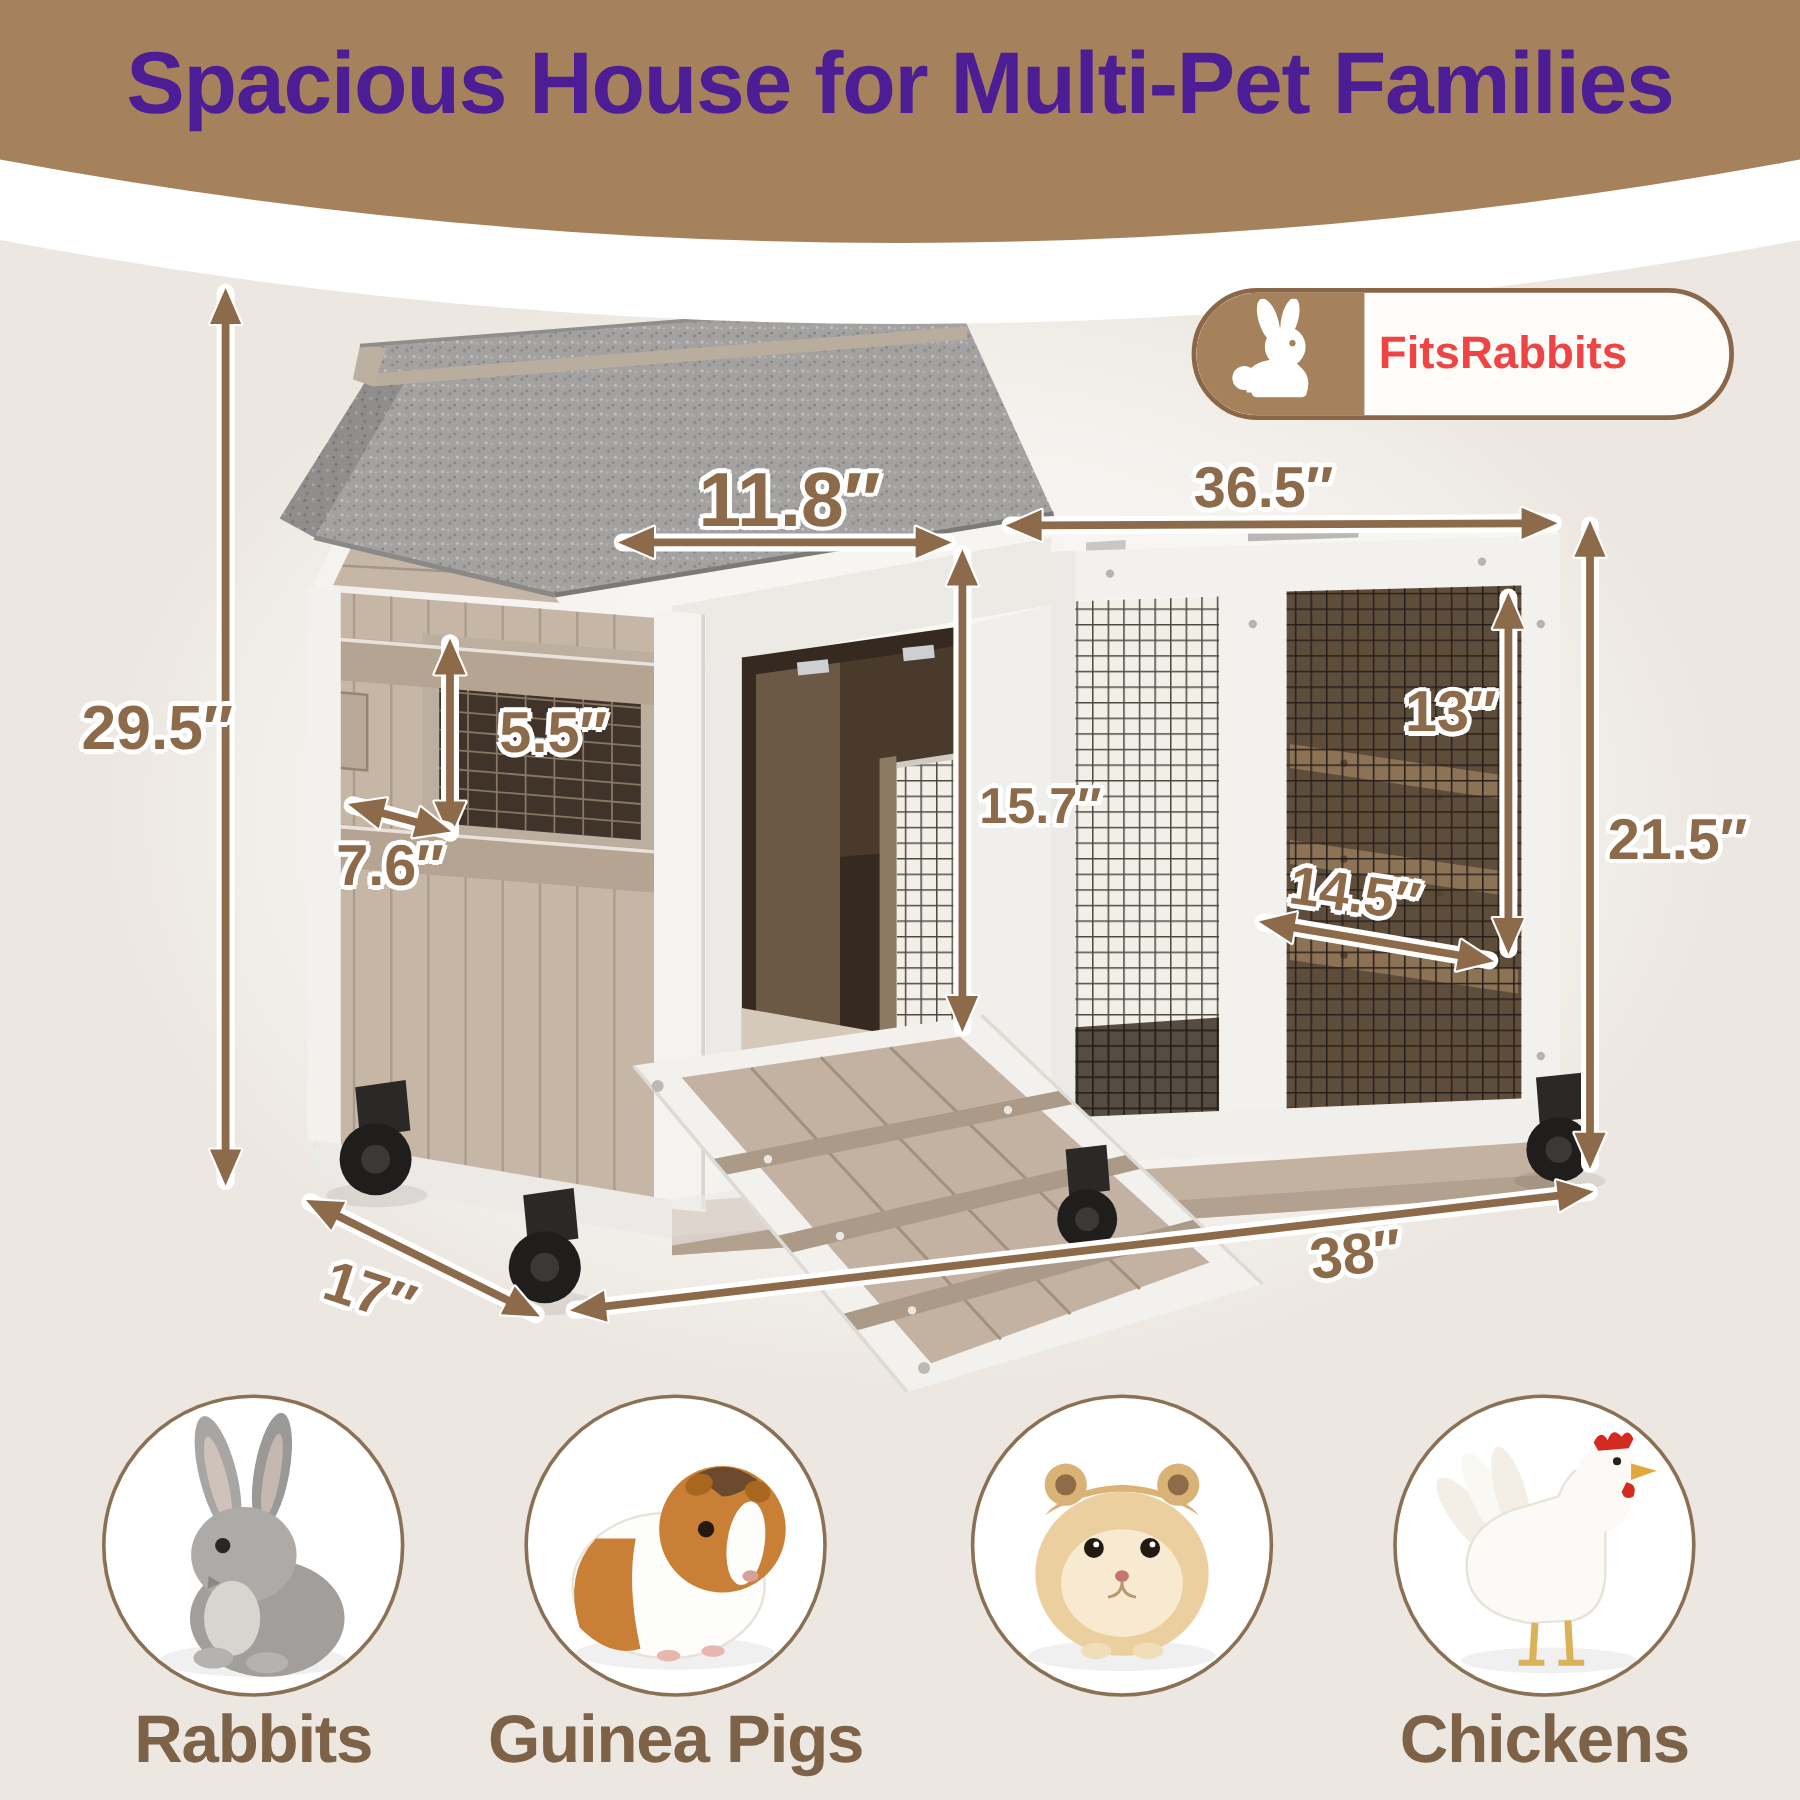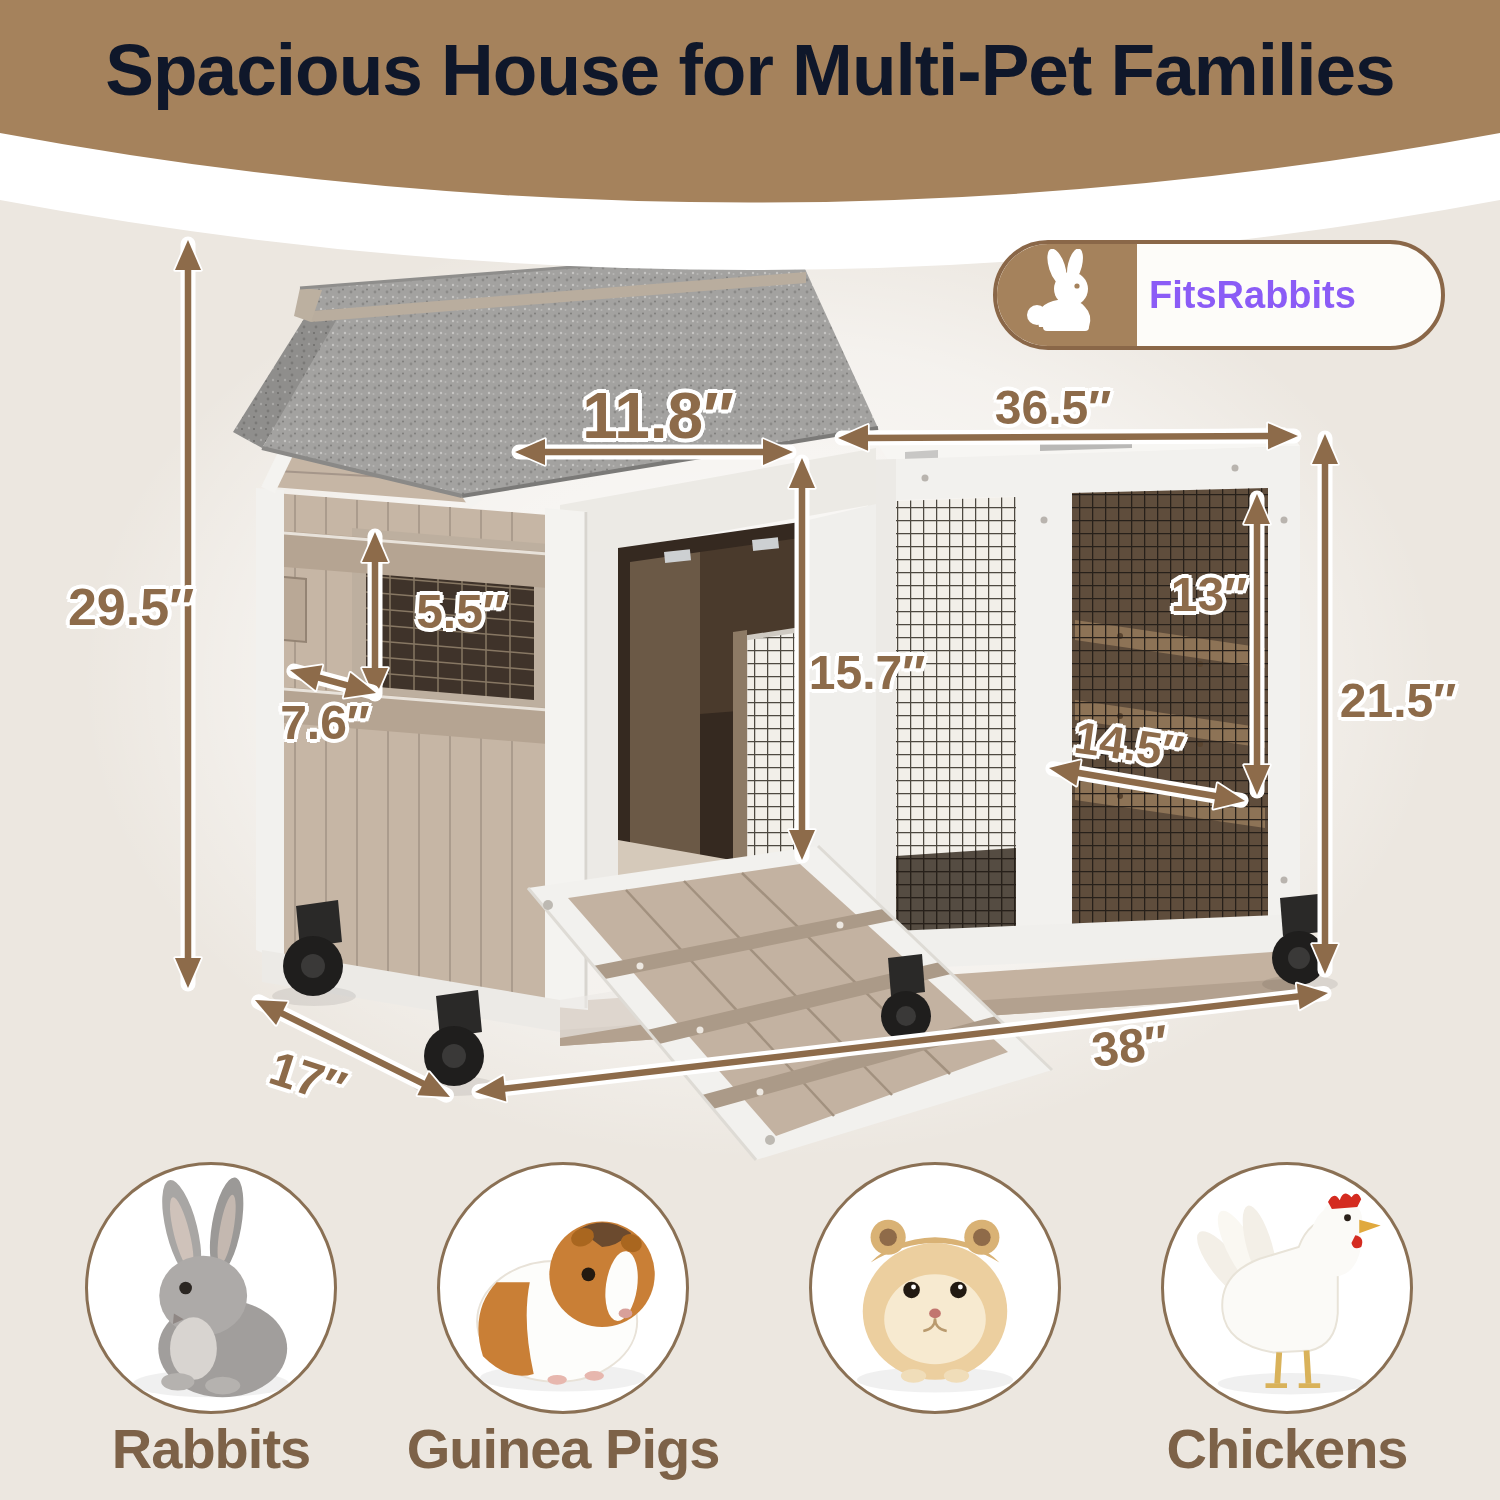--- a/index.html
+++ b/index.html
@@ -1,27 +1,27 @@
 <!DOCTYPE html>
 <html><head>
 <meta charset="utf-8">
 <style>
   html,body{margin:0;padding:0;}
   body{width:1500px;height:1500px;font-family:"Liberation Sans",sans-serif;}
   #page{position:relative;width:1500px;height:1500px;background:#ece7e0;overflow:hidden;}
   #banner-svg,#product-svg{position:absolute;left:0;top:0;width:1500px;height:1500px;}
   #page-title{position:absolute;left:0;top:28px;width:1500px;text-align:center;
-    color:#0f172a;font-size:73px;font-weight:bold;letter-spacing:-1px;white-space:nowrap;}
+    color:#4c1d95;font-size:73px;font-weight:bold;letter-spacing:-1px;white-space:nowrap;}
   
   #fits-badge{position:absolute;left:993px;top:240px;width:452px;height:110px;
     background:#fdfcf9;border:4px solid #8a6748;border-radius:56px;box-sizing:border-box;
     display:flex;align-items:center;overflow:hidden;}
   #fits-badge .brown-cap{width:140px;height:102px;background:#a5825c;flex:0 0 auto;
     display:flex;align-items:center;justify-content:center;}
-  #fits-badge .badge-text{display:flex;align-items:baseline;margin-left:12px;color:#8b5cf6;}
+  #fits-badge .badge-text{display:flex;align-items:baseline;margin-left:12px;color:#ef4444;}
   #fits-badge .fits-word{font-size:38px;font-weight:bold;}
   #fits-badge .fits-count{font-size:86px;font-weight:800;letter-spacing:-3px;line-height:1;margin:0 6px;}
   #fits-badge .fits-animal{font-size:38px;font-weight:bold;}
   
   .dim-label{position:absolute;color:#8d6b4a;font-weight:bold;white-space:nowrap;
     transform:translate(-50%,-50%);
     text-shadow:-3px -3px 0 #fff,3px -3px 0 #fff,-3px 3px 0 #fff,3px 3px 0 #fff,
                  0 -4px 0 #fff,0 4px 0 #fff,-4px 0 0 #fff,4px 0 0 #fff;}
   
   .pet-circle{position:absolute;top:1162px;width:252px;height:252px;border-radius:50%;
@@ -338,21 +338,21 @@
       <span class="fits-animal">Rabbits</span>
     </div>
   </div>
 
   <div id="labels">
     <div class="dim-label" style="left:131px;top:607px;font-size:52px">29.5″</div>
     <div class="dim-label" style="left:658px;top:416px;font-size:64px">11.8″</div>
     <div class="dim-label" style="left:1053px;top:407px;font-size:48px">36.5″</div>
     <div class="dim-label" style="left:461px;top:611px;font-size:48px">5.5″</div>
     <div class="dim-label" style="left:325px;top:722px;font-size:48px">7.6″</div>
-    <div class="dim-label" style="left:867px;top:672px;font-size:48px">15.7″</div>
+    <div class="dim-label" style="left:867px;top:672px;font-size:42px">15.7″</div>
     <div class="dim-label" style="left:1209px;top:594px;font-size:48px">13″</div>
     <div class="dim-label" style="left:1129px;top:745px;font-size:45px;transform:translate(-50%,-50%) rotate(8deg)">14.5″</div>
     <div class="dim-label" style="left:1398px;top:700px;font-size:48px">21.5″</div>
     <div class="dim-label" style="left:1130px;top:1046px;font-size:48px;transform:translate(-50%,-50%) rotate(-7deg)">38″</div>
     <div class="dim-label" style="left:308px;top:1078px;font-size:48px;transform:translate(-50%,-50%) rotate(18deg)">17″</div>
   </div>
 
   <div class="pet-circle" style="left:85px">
     <svg viewBox="0 0 252 252">
       <ellipse cx="126" cy="224" rx="80" ry="14" fill="#000" opacity="0.06"></ellipse>

